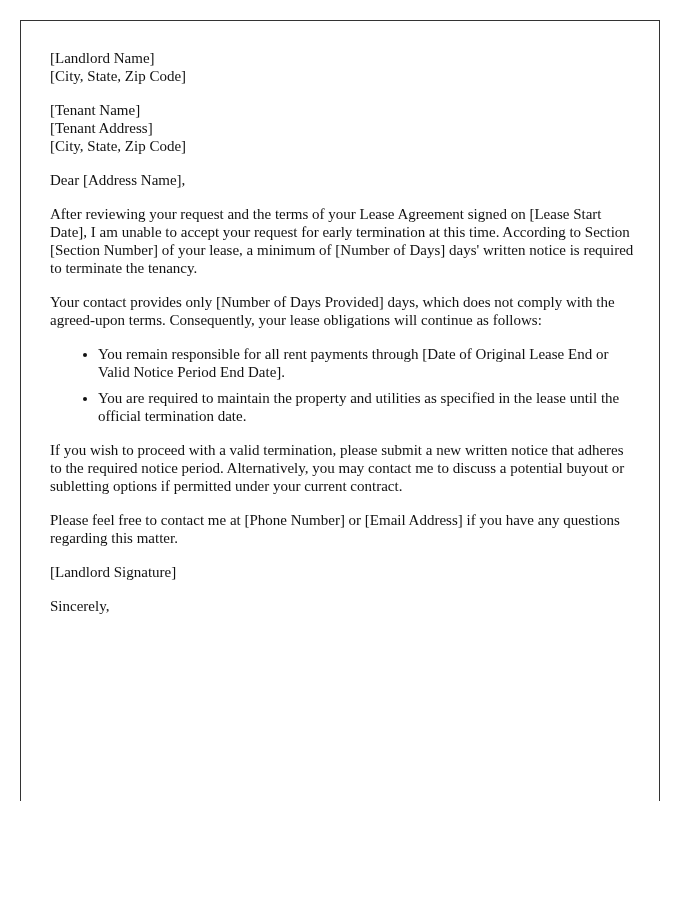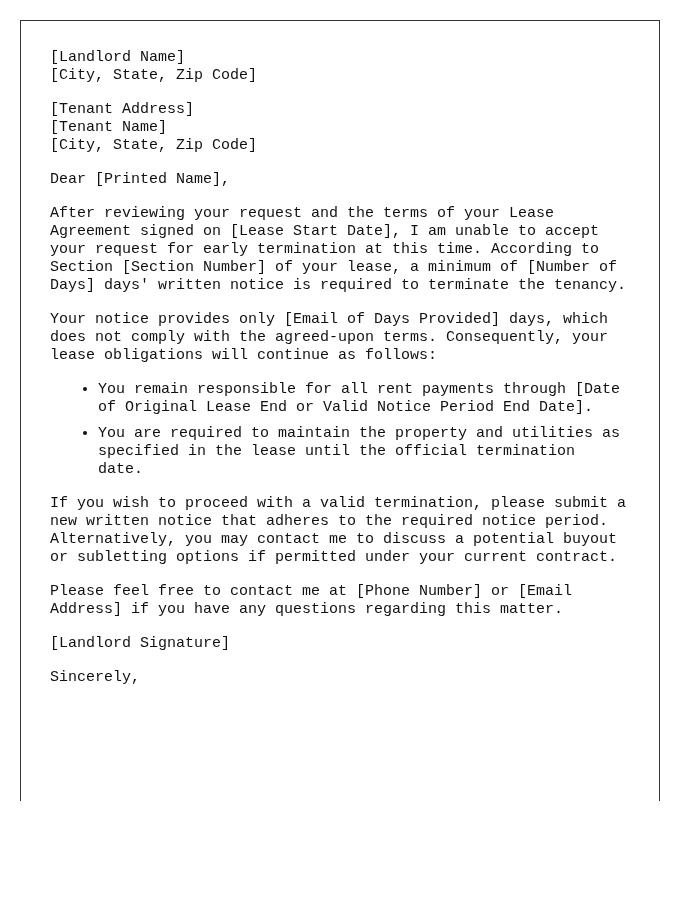--- a/index.html
+++ b/index.html
@@ -2,50 +2,50 @@
 <html><head>
 <meta charset="utf-8">
 <style>
   html, body { margin:0; padding:0; background:#ffffff; }
   body { width:700px; height:900px; position:relative; overflow:hidden;
          font-family:"Liberation Serif", "DejaVu Serif", serif; color:#111; }
   .page { position:absolute; left:20px; top:20px; width:640px; height:781px;
           border-left:1px solid #333; border-right:1px solid #333; border-top:1px solid #333;
           box-sizing:border-box; }
   .content { position:absolute; left:29px; top:28px; width:585px;
-             font-size:15px; line-height:18px;font-family:Liberation Mono, monospace; }
+             font-size:15px; line-height:18px; }
   .block { margin:0 0 16px 0; }
   .line { display:block; white-space:nowrap; }
   .subject { font-weight:bold; margin:0 0 16px 0; }
   p { margin:0 0 16px 0; }
   ul { margin:0 0 16px 0; padding-left:40px; }
   li { margin:8px; }
 </style>
 </head>
 <body>
 
 <div class="page">
   <div class="content">
 
     <div class="block">
       <span class="line">[Landlord Name]</span>
       <span class="line">[City, State, Zip Code]</span>
     </div>
 
     <div class="block">
+      <span class="line">[Tenant Name]</span>
       <span class="line">[Tenant Address]</span>
-      <span class="line">[Tenant Name]</span>
       <span class="line">[City, State, Zip Code]</span>
     </div>
 
 
-    <p>Dear [Printed Name],</p>
+    <p>Dear [Address Name],</p>
 
     <p>After reviewing your request and the terms of your Lease Agreement signed on [Lease Start Date], I am unable to accept your request for early termination at this time. According to Section [Section Number] of your lease, a minimum of [Number of Days] days' written notice is required to terminate the tenancy.</p>
-    <p>Your notice provides only [Email of Days Provided] days, which does not comply with the agreed-upon terms. Consequently, your lease obligations will continue as follows:</p>
+    <p>Your contact provides only [Number of Days Provided] days, which does not comply with the agreed-upon terms. Consequently, your lease obligations will continue as follows:</p>
 
     <ul>
       <li>You remain responsible for all rent payments through [Date of Original Lease End or Valid Notice Period End Date].</li>
       <li>You are required to maintain the property and utilities as specified in the lease until the official termination date.</li>
     </ul>
 
     <p>If you wish to proceed with a valid termination, please submit a new written notice that adheres to the required notice period. Alternatively, you may contact me to discuss a potential buyout or subletting options if permitted under your current contract.</p>
     <p>Please feel free to contact me at [Phone Number] or [Email Address] if you have any questions regarding this matter.</p>
 
     <p>[Landlord Signature]</p>

